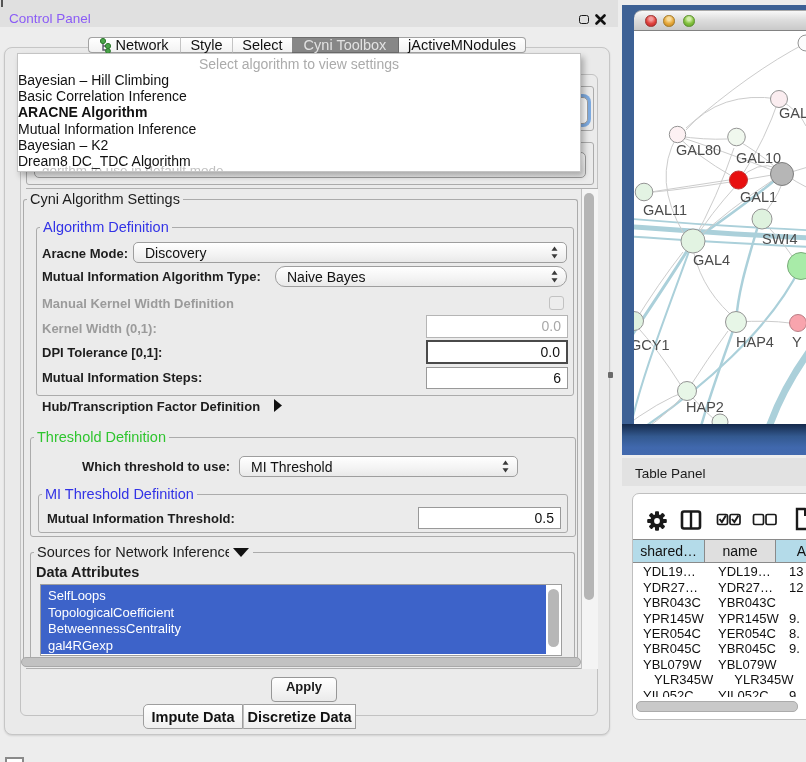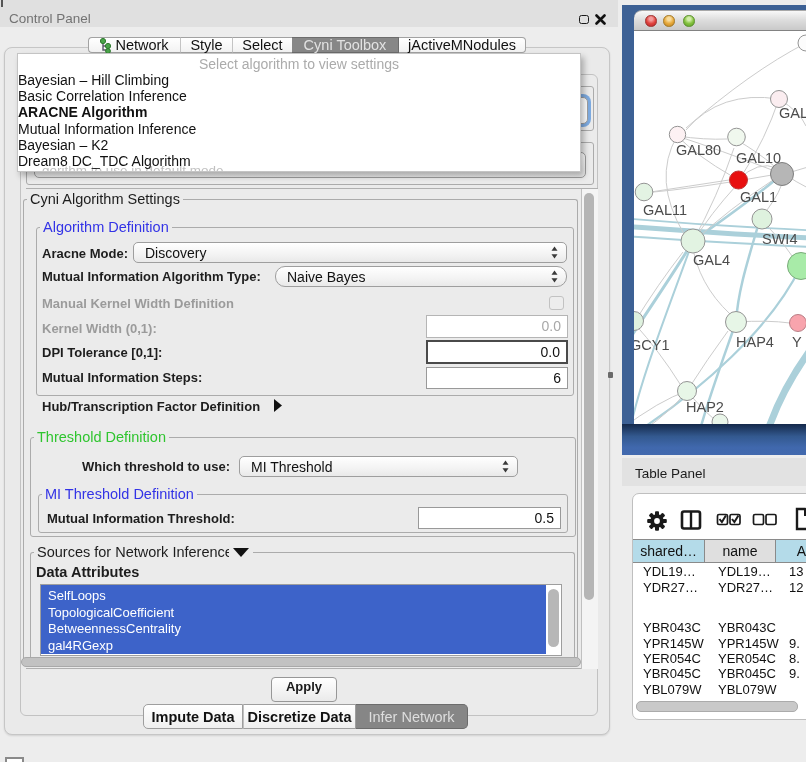--- a/index.html
+++ b/index.html
@@ -13,21 +13,21 @@
 .combo .cv{position:absolute;left:11px;top:2px;}
 .steppers{position:absolute;right:7px;top:3px;width:9px;}
 .field{background:#fff;border:1px solid #999;font-size:14px;color:#111;text-align:right;padding-right:6px;}
 .gbox{border:1px solid #ababab;border-radius:3px;}
 .gtitle{position:absolute;background:#ebebeb;padding:0 3px;font-size:14.5px;line-height:15px;}
 </style>
 </head>
 <body>
 
 <div class="abs" style="left:0;top:5;width:618px;height:27px;background:#e0e0e0;"></div>
-<div class="abs" style="left:9px;top:11px;font-size:13.5px;color:#737373;">Control Panel</div>
+<div class="abs" style="left:9px;top:11px;font-size:13.5px;color:#8b5cf6;">Control Panel</div>
 
 <div class="abs" style="left:579px;top:15px;width:10px;height:9px;border:1.6px solid #1a1a1a;border-radius:2.5px;"></div>
 <svg class="abs" style="left:595px;top:14px;" width="11" height="11" viewBox="0 0 11 11">
     <path d="M1.5 1.5 L9.5 9.5 M9.5 1.5 L1.5 9.5" stroke="#111" stroke-width="2.6" stroke-linecap="round"></path>
   </svg>
 
 <div class="abs" style="left:1px;top:0;width:2px;height:7px;background:#555;"></div>
 
 <div class="abs" style="left:4px;top:47px;width:606px;height:688px;background:#eaeaea;border:1px solid #c6c6c6;border-radius:8px;box-shadow:0 1px 2px rgba(0,0,0,0.12);"></div>
 
@@ -128,21 +128,20 @@
 
 <div class="abs" style="left:581px;top:189px;width:17px;height:480px;background:#f4f4f4;border-left:1px solid #c0c0c0;"></div>
 <div class="abs" style="left:584px;top:193px;width:10px;height:407px;background:#b5b5b5;border-radius:5px;"></div>
 <div class="abs" style="left:21px;top:657px;width:560px;height:10px;background:#c2c2c2;border:1px solid #a9a9a9;border-radius:5px;"></div>
 
 <div class="abs" style="left:271px;top:677px;width:66px;height:25px;background:linear-gradient(#ffffff,#eaeaea);border:1px solid #979797;border-radius:4px;text-align:center;font-size:13px;font-weight:bold;color:#1a1a1a;line-height:17px;">Apply</div>
 
 <div class="abs" style="left:143px;top:704px;height:25px;display:flex;z-index:5;font-size:14.5px;">
   <div style="width:100px;background:linear-gradient(#ffffff,#efefef);border:1px solid #9e9e9e;border-radius:5px 0 0 5px;display:flex;align-items:center;justify-content:center;font-weight:bold;color:#111;">Impute Data</div>
   <div style="width:113px;background:linear-gradient(#ffffff,#efefef);border:1px solid #9e9e9e;border-left:1px solid #c0c0c0;display:flex;align-items:center;justify-content:center;font-weight:bold;color:#111;">Discretize Data</div>
-  <div style="width:112px;background:#868686;border:1px solid #6c6c6c;border-left:none;border-radius:0 5px 5px 0;display:flex;align-items:center;justify-content:center;color:#dedede;">Infer Network</div>
 </div>
 
 <div class="abs" style="left:17px;top:53px;width:564px;height:119px;background:#fff;border:1px solid #c4c4c4;box-shadow:3px 4px 6px rgba(0,0,0,0.28);z-index:10;"></div>
 <div class="abs" style="left:17px;top:56px;width:564px;text-align:center;font-size:14px;color:#ababab;z-index:11;">Select algorithm to view settings</div>
 <div class="abs" style="left:42px;top:163px;width:260px;height:8px;overflow:hidden;font-size:13.5px;color:rgba(90,90,90,0.38);z-index:12;">gorithm to use in default mode</div>
 <div class="abs" style="left:18px;top:72px;font-size:14px;color:#111;line-height:16.2px;z-index:11;">Bayesian – Hill Climbing<br>Basic Correlation Inference<br><span class="b">ARACNE Algorithm</span><br>Mutual Information Inference<br>Bayesian – K2<br>Dream8 DC_TDC Algorithm</div>
 
 <div class="abs" style="left:608px;top:372px;width:5px;height:6px;background:#6a6a6a;border-radius:1px;"></div>
 
 <div class="abs" style="left:5px;top:757px;width:19px;height:10px;background:#fff;border:2px solid #8a8a8a;"></div>
@@ -280,21 +279,21 @@
       <div style="width:75px;">YDL19…</div>
       <div style="width:71px;">YDL19…</div>
       <div>13</div>
     </div>
   <div style="display:flex;height:15.45px;align-items:center;">
       <div style="width:10px;"></div>
       <div style="width:75px;">YDR27…</div>
       <div style="width:71px;">YDR27…</div>
       <div>12</div>
     </div>
-  <div style="display:flex;height:15.45px;align-items:center;margin-top:25px;">
+  <div style="display:flex;height:15.45px;align-items:center;">
       <div style="width:10px;"></div>
       <div style="width:75px;">YBR043C</div>
       <div style="width:71px;">YBR043C</div>
       <div></div>
     </div>
   <div style="display:flex;height:15.45px;align-items:center;">
       <div style="width:10px;"></div>
       <div style="width:75px;">YPR145W</div>
       <div style="width:71px;">YPR145W</div>
       <div>9.</div>

